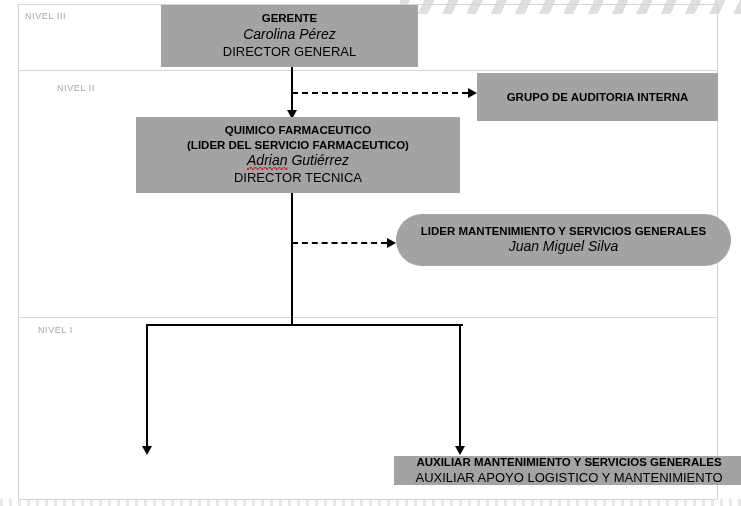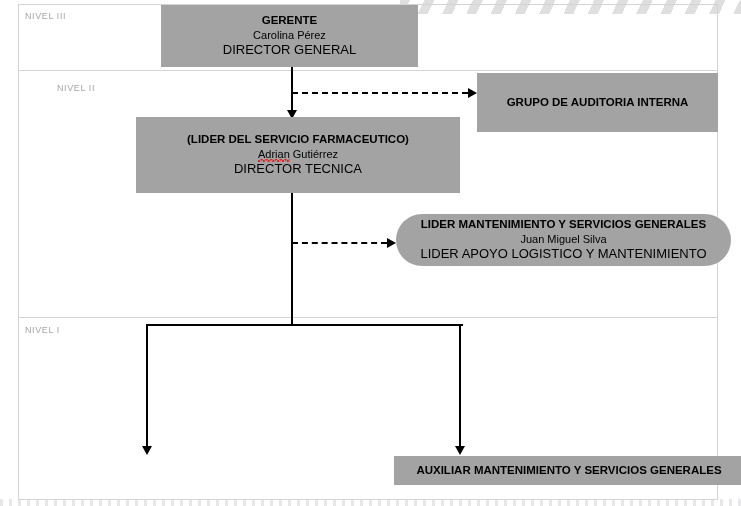--- a/index.html
+++ b/index.html
@@ -41,50 +41,50 @@
 
   .nivel{
     position:absolute;
     font-size:9px;letter-spacing:.6px;
     color:#a6a6a6;
     font-family:"Liberation Sans",sans-serif;
     white-space:nowrap;
   }
   .nivel3{left:25px;top:11px;}
   .nivel2{left:25px;top:83px;margin-left:32px;}
-  .nivel1{left:25px;top:325px;}
+  .nivel1{left:38px;top:325px;}
 
   
   .box{
     position:absolute;
     background:#a3a3a3;
     box-sizing:border-box;
     display:flex;flex-direction:column;
     align-items:center;justify-content:center;
     text-align:center;
     color:#000000;
     line-height:1.28;
   }
   .box .t{font-weight:bold;font-size:11.5px;white-space:nowrap;}
-  .box .n{font-size:11px;white-space:nowrap;position:relative;}
+  .box .n{font-style:italic;font-size:14px;white-space:nowrap;position:relative;}
   .box .r{font-size:13px;white-space:nowrap;}
   .spell{
     border-bottom:2px solid transparent;
     background-image:
       radial-gradient(circle at 1.2px 2.4px, #e02020 1.1px, rgba(0,0,0,0) 1.3px),
       radial-gradient(circle at 3.6px 0.6px, #e02020 1.1px, rgba(0,0,0,0) 1.3px);
     background-size:4.8px 3.4px;
     background-repeat:repeat-x;
     background-position:0 100%;
     padding-bottom:2px;
     text-align:center;
   }
 
   #b-gerente   {left:161px;top:5px;  width:257px;height:62px;}
-  #b-auditoria {left:477px;top:73px; width:241px;height:59px;}
+  #b-auditoria {left:477px;top:73px; width:241px;height:48px;}
   #b-quimico   {left:136px;top:117px;width:324px;height:76px;}
   #b-mantto    {left:396px;top:214px;width:335px;height:52px;border-radius:26px;}
   #b-aux-farm  {left:11px; top:456px;width:290px;height:45px;}
   #b-aux-mant  {left:382px;top:456px;width:350px;height:29px;margin-left:12px;}
 
   
   .ln{position:absolute;background:#000000;}
   .vl{width:2px;}
   .hl{height:2px;}
 
@@ -156,29 +156,30 @@
     <div class="t">GERENTE</div>
     <div class="n">Carolina Pérez</div>
     <div class="r">DIRECTOR GENERAL</div>
   </div>
 
   <div class="box" id="b-auditoria">
     <div class="t">GRUPO DE AUDITORIA INTERNA</div>
   </div>
 
   <div class="box" id="b-quimico">
+    <div class="t">QUIMICO FARMACEUTICO</div>
     <div class="t">(LIDER DEL SERVICIO FARMACEUTICO)</div>
     <div class="n"><span class="spell">Adrian</span><span> Gutiérrez</span></div>
     <div class="r">DIRECTOR TECNICA</div>
   </div>
 
   <div class="box" id="b-mantto">
     <div class="t">LIDER MANTENIMIENTO Y SERVICIOS GENERALES</div>
     <div class="n">Juan Miguel Silva</div>
-    <div class="r">LIDER APOYO LOGISTICO Y MANTENIMIENTO</div>
   </div>
 
 
   <div class="box" id="b-aux-mant">
     <div class="t">AUXILIAR MANTENIMIENTO Y SERVICIOS GENERALES</div>
+    <div class="r">AUXILIAR APOYO LOGISTICO Y MANTENIMIENTO</div>
   </div>
 
 </div>
 
 </body></html>

